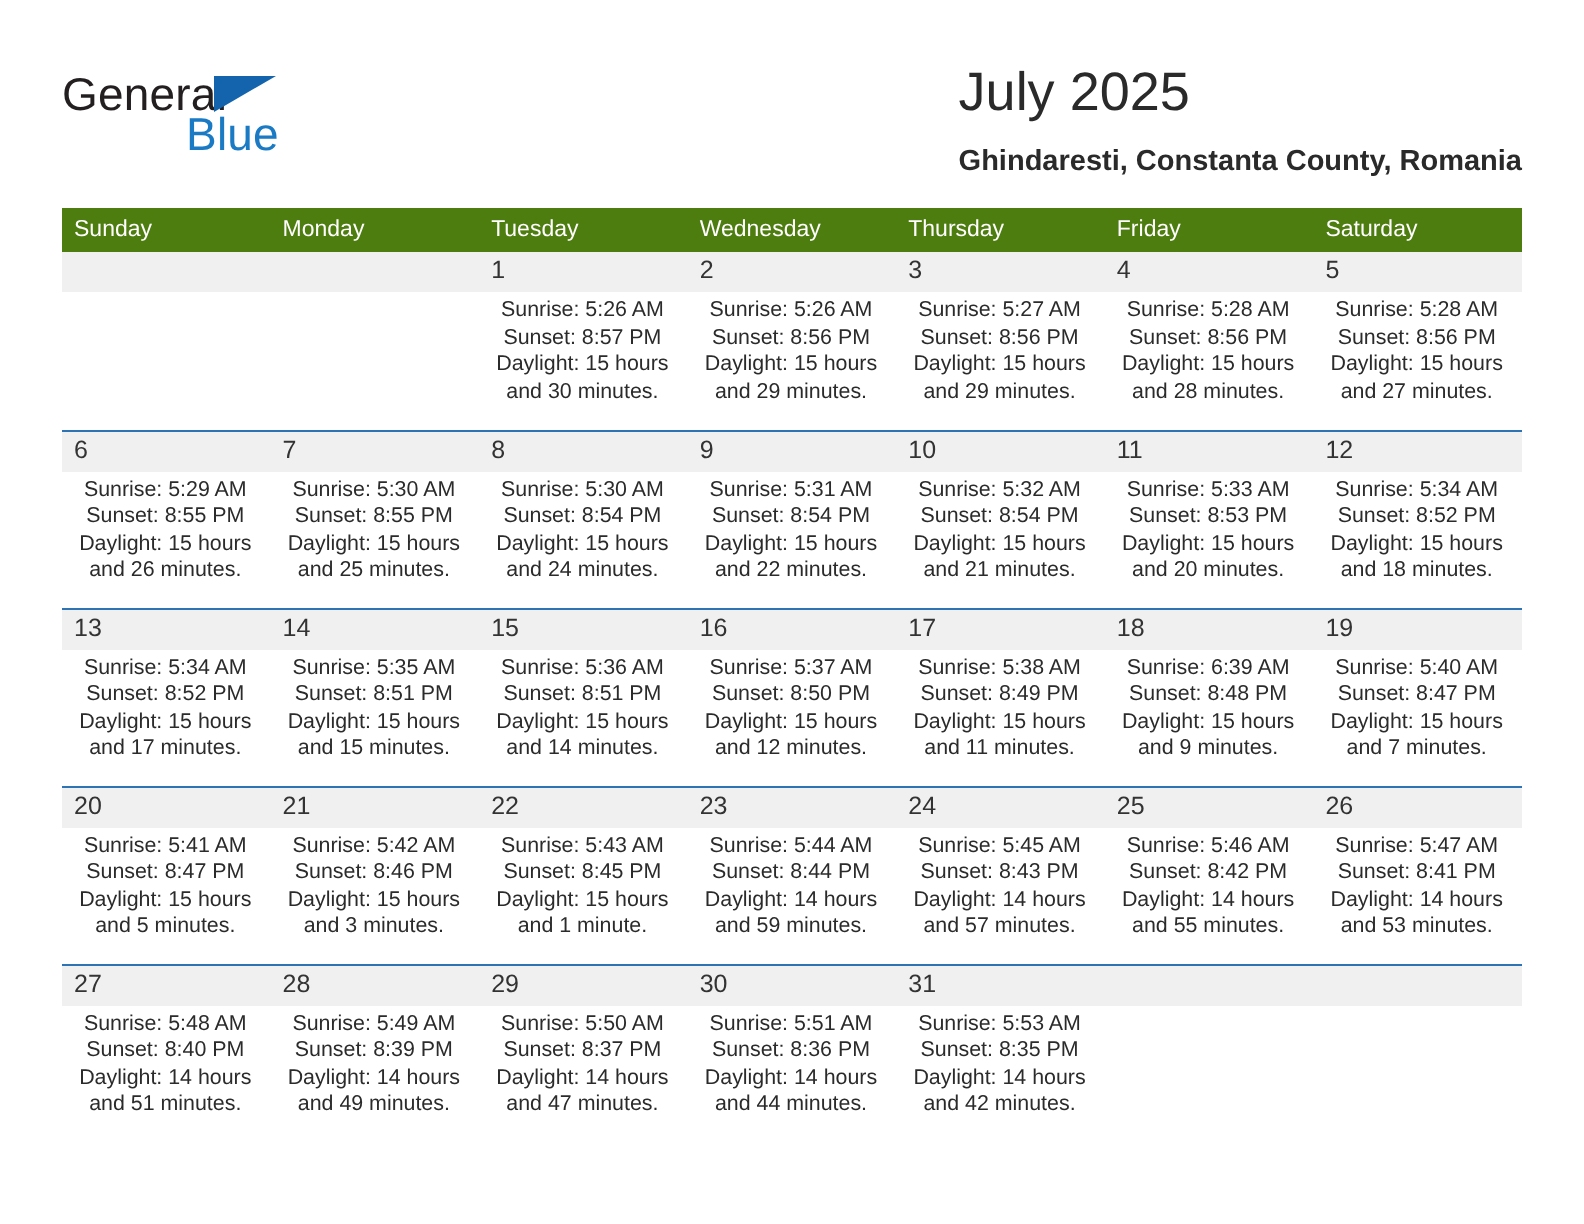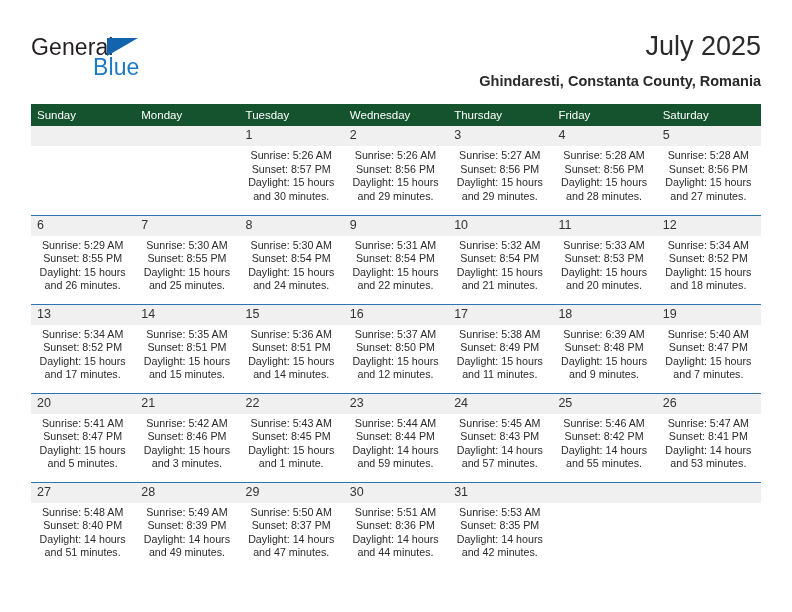--- a/index.html
+++ b/index.html
@@ -44,21 +44,20 @@
   .logo-blue {
     position: absolute;
     left: 62px; top: 20px;
     font-size: 23px;
     color: #1a7ac4;
     letter-spacing: 0.1px;
   }
   .title-wrap {
     position: absolute;
     right: 0; top: 0;
-    text-align: right;
   }
   .month-title {
     font-size: 27px;
     color: #2a2a2a;
     line-height: 32px;
     font-weight: normal;
     white-space: nowrap;
   }
   .location-title {
     font-size: 14.5px;
@@ -71,21 +70,21 @@
 
   
   .cal {
     position: absolute;
     left: 31px; top: 104px;
     width: 730px;
     border-collapse: collapse;
     table-layout: fixed;
   }
   .cal th {
-    background: #14532d;
+    background: #4d7c0f;
     color: #ffffff;
     font-size: 11.5px;
     font-weight: normal;
     text-align: left;
     padding: 5px 0 5px 6px;
     height: 21px;
     border: none;
   }
   .cal td {
     vertical-align: top;

